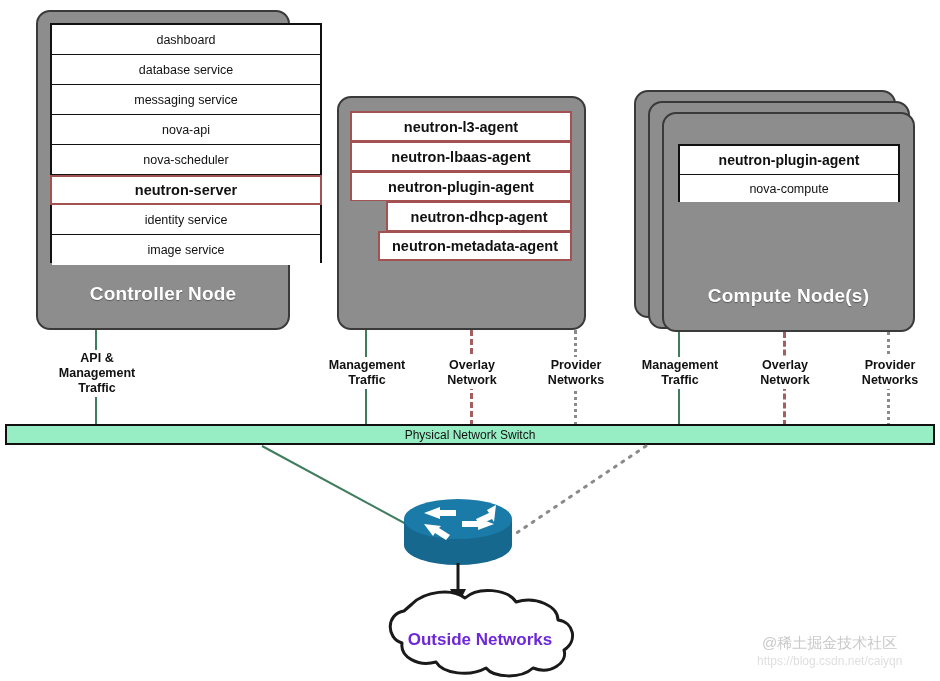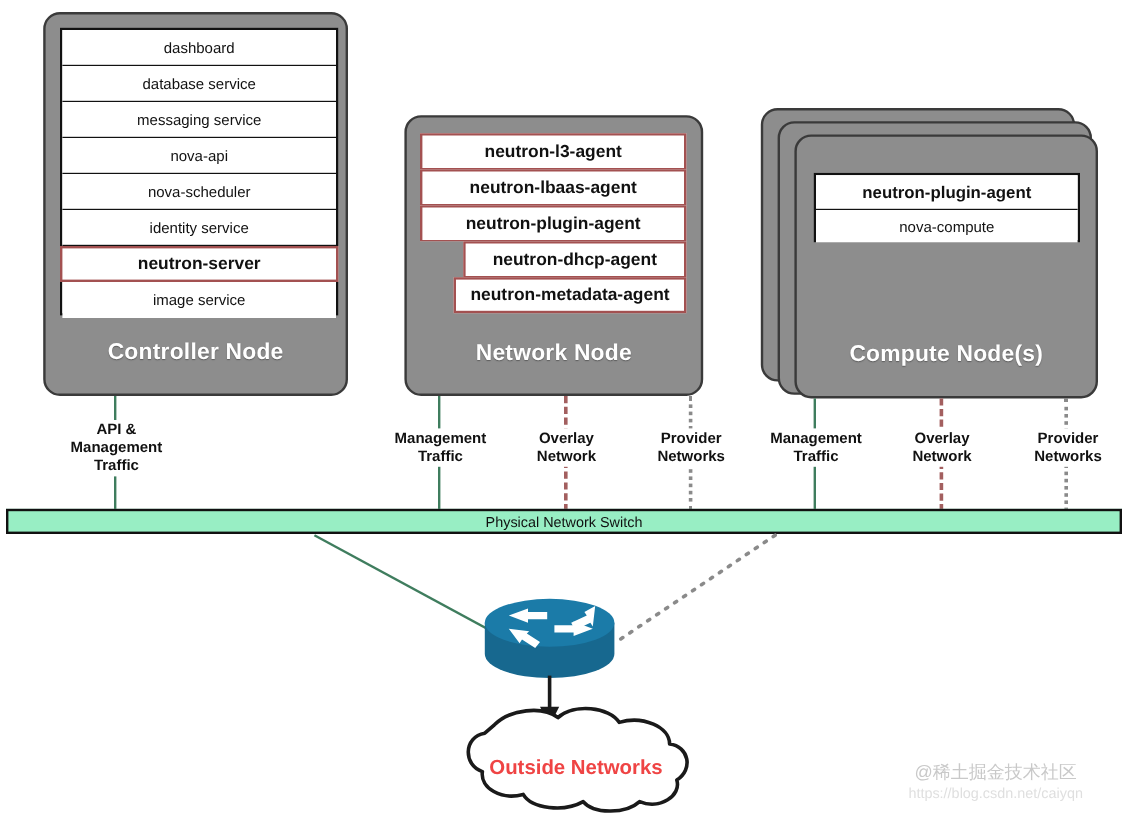--- a/index.html
+++ b/index.html
@@ -129,21 +129,21 @@
     font-size: 12px;
     color: #111111;
   }
 
   
   .cloud-label {
     position: absolute;
     text-align: center;
     font-weight: bold;
     font-size: 17px;
-    color: #ef4444;
+    color: #6d28d9;
   }
 
   
   .watermark {
     position: absolute;
     color: #c9c9c9;
     font-size: 15px;
     white-space: nowrap;
     user-select: none;
   }
@@ -162,44 +162,43 @@
     pointer-events: none;
   }
 </style>
 </head>
 <body>
 
 <div id="stage">
 
   <div class="node-card" style="left:36px; top:10px; width:254px; height:320px;"></div>
 
-  <div class="svc-stack plain" style="left:50px; top:23px; width:232px; height:240px;">
+  <div class="svc-stack plain" style="left:50px; top:23px; width:272px; height:240px;">
     <div class="svc-row" style="height:30px;">dashboard</div>
     <div class="svc-row" style="height:30px;">database service</div>
     <div class="svc-row" style="height:30px;">messaging service</div>
     <div class="svc-row" style="height:30px;">nova-api</div>
     <div class="svc-row" style="height:30px;">nova-scheduler</div>
+    <div class="svc-row hl" style="height:30px; margin:0 -2px; width:calc(100% + 4px);">neutron-server</div>
     <div class="svc-row" style="height:30px;">identity service</div>
-    <div class="svc-row hl" style="height:30px; margin:0 -2px; width:calc(100% + 4px);">neutron-server</div>
     <div class="svc-row" style="height:30px;">image service</div>
   </div>
 
   <div class="node-title" style="left:36px; width:254px; top:283px;">Controller Node</div>
 
   <div class="node-card" style="left:337px; top:96px; width:249px; height:234px;"></div>
 
   <div class="agent-stack" style="left:350px; top:111px; width:222px; height:149px;">
     <div class="agent-row" style="height:30px;">neutron-l3-agent</div>
     <div class="agent-row" style="height:30px;">neutron-lbaas-agent</div>
     <div class="agent-row" style="height:30px;">neutron-plugin-agent</div>
     <div class="agent-row" style="height:30px;margin-left:36px;">neutron-dhcp-agent</div>
     <div class="agent-row" style="height:30px;">neutron-metadata-agent</div>
   </div>
 
-  <div class="node-title" style="left:337px; width:249px; top:284px;">Network Node</div>
 
   <div class="node-shadow" style="left:634px; top:90px; width:262px; height:228px;"></div>
   <div class="node-shadow" style="left:648px; top:101px; width:262px; height:228px;"></div>
   <div class="node-card" style="left:662px; top:112px; width:253px; height:220px;"></div>
 
   <div class="svc-stack plain" style="left:678px; top:144px; width:222px; height:58px;">
     <div class="svc-row bold" style="height:29px;">neutron-plugin-agent</div>
     <div class="svc-row" style="height:27px;">nova-compute</div>
   </div>
 

